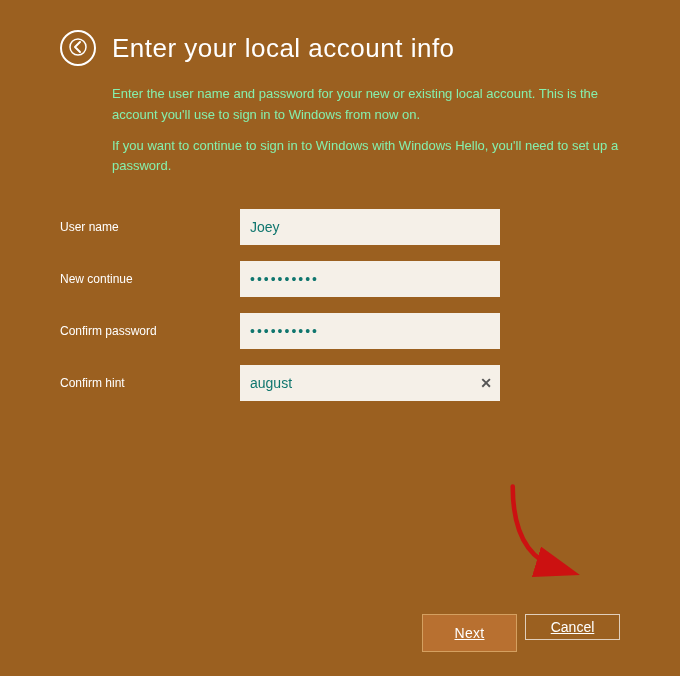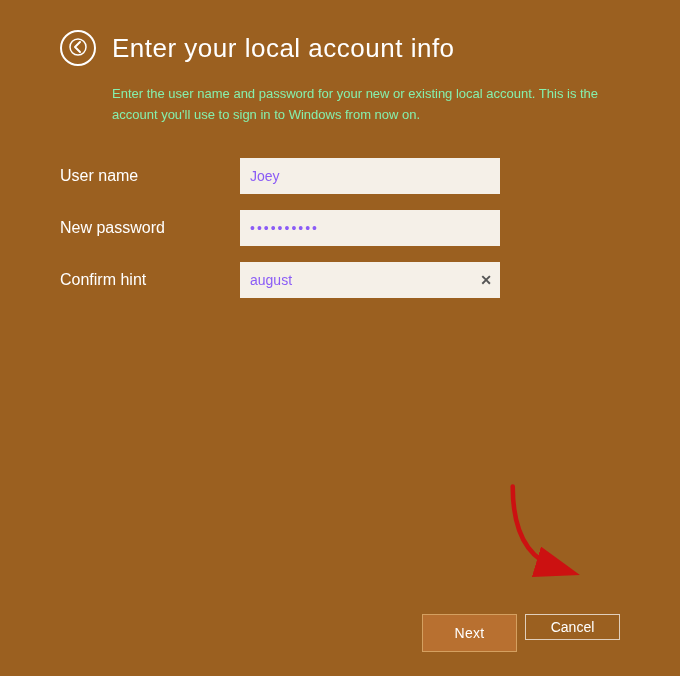--- a/index.html
+++ b/index.html
@@ -77,35 +77,35 @@
     }
 
     .form-row {
       display: flex;
       align-items: center;
       margin-bottom: 16px;
     }
 
     .form-label {
       width: 180px;
-      font-size: 16px;
+      font-size: 12px;
       color: white;
       flex-shrink: 0;
       padding-left: 0;
     }
 
     .form-input {
       width: 260px;
       height: 36px;
       background-color: #f5f0e8;
       border: none;
       outline: none;
       padding: 6px 10px;
       font-size: 14px;
-      color: #8b5cf6;
+      color: #0f766e;
       font-family: 'Segoe UI', Arial, sans-serif;
     }
 
     .form-input.password-input {
       font-size: 14px;
       letter-spacing: 2px;
     }
 
     .hint-wrapper {
       position: relative;
@@ -142,20 +142,21 @@
       width: 80px;
       height: 100px;
     }
 
     .button-row {
       position: absolute;
       bottom: 24px;
       right: 60px;
       display: flex;
       gap: 8px;
+      text-decoration: underline;
     }
 
     .btn-next {
       width: 95px;
       height: 38px;
       background-color: #b87030;
       border: 1.5px solid #d4a060;
       color: white;
       font-size: 14px;
       cursor: pointer;
@@ -186,34 +187,39 @@
           <circle cx="9" cy="9" r="8" fill="none" stroke="white" stroke-width="1.5"></circle>
           <polyline points="11,4 6,9 11,14" fill="none" stroke="white" stroke-width="2" stroke-linecap="round" stroke-linejoin="round"></polyline>
         </svg>
       </span>
     </div>
     <h1 class="page-title">Enter your local account info</h1>
   </div>
 
   <div class="description">
     <p>Enter the user name and password for your new or existing local account. This is the account you'll use to sign in to Windows from now on.</p>
+    <p>If you want to continue to sign in to Windows with Windows Hello, you'll need to set up a password.</p>
   </div>
 
   <div class="form-section">
 
     <div class="form-row">
       <label class="form-label">User name</label>
       <input class="form-input" type="text" value="Joey" style="">
     </div>
 
     <div class="form-row">
-      <label class="form-label">New password</label>
+      <label class="form-label">New continue</label>
       <input class="form-input password-input" type="password" value="1234567890" style="">
     </div>
 
+    <div class="form-row">
+      <label class="form-label">Confirm password</label>
+      <input class="form-input password-input" type="password" value="1234567890" style="">
+    </div>
 
     <div class="form-row">
       <label class="form-label">Confirm hint</label>
       <div class="hint-wrapper">
         <input class="form-input" type="text" value="august" style="">
         <button class="clear-btn">✕</button>
       </div>
     </div>
 
   </div>

